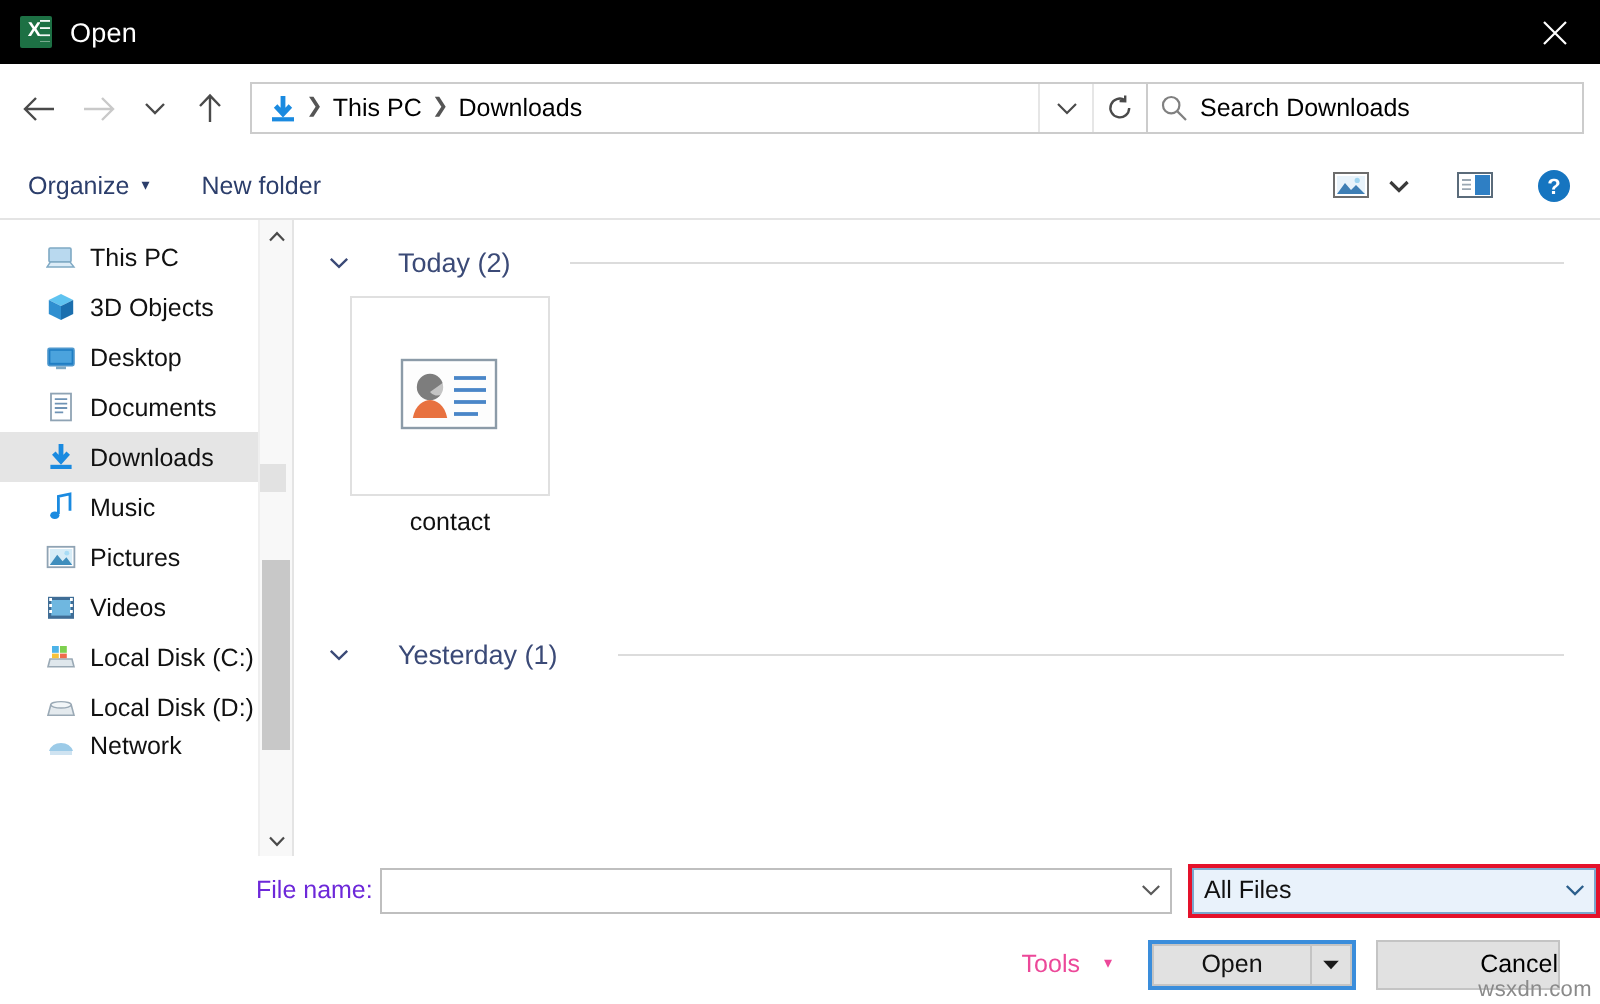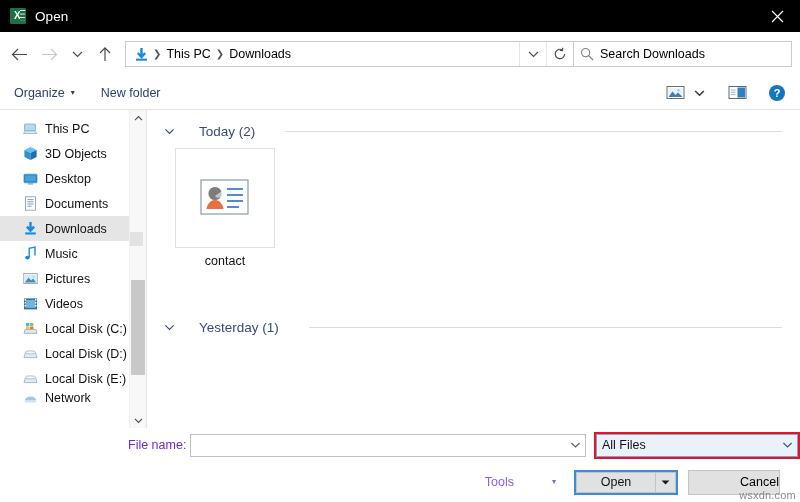--- a/index.html
+++ b/index.html
@@ -455,24 +455,23 @@
     display: flex;
     align-items: center;
     justify-content: flex-end;
     padding-right: 10px;
     box-sizing: border-box;
   }
   .tools-btn {
     display: flex;
     align-items: center;
     font-size: 12.5px;
-    color: #8b5cf6;
+    color: #ec4899;
     margin-right: 18px;
     white-space: nowrap;
-    gap: 26px;
   }
   .tools-caret {
     margin-left: 12px;
     font-size: 8px;
     line-height: 1;
   }
   .open-split {
     display: flex;
     align-items: stretch;
     height: 25px;
@@ -752,29 +751,20 @@
       <div class="nav-item">
         <span class="nav-ico">
           <svg width="15" height="12" viewBox="0 0 15 12">
             <path d="M2.4,4.4 L12.6,4.4 L14,9.6 L1,9.6 Z" fill="#e4eaee" stroke="#9aa9b5" stroke-width="0.8"></path>
             <ellipse cx="7.5" cy="4.4" rx="5.1" ry="1.6" fill="#f2f6f8" stroke="#9aa9b5" stroke-width="0.7"></ellipse>
           </svg>
         </span>
         <span class="nav-label">Local Disk (D:)</span>
       </div>
 
-      <div class="nav-item">
-        <span class="nav-ico">
-          <svg width="15" height="12" viewBox="0 0 15 12">
-            <path d="M2.4,4.4 L12.6,4.4 L14,9.6 L1,9.6 Z" fill="#e4eaee" stroke="#9aa9b5" stroke-width="0.8"></path>
-            <ellipse cx="7.5" cy="4.4" rx="5.1" ry="1.6" fill="#f2f6f8" stroke="#9aa9b5" stroke-width="0.7"></ellipse>
-          </svg>
-        </span>
-        <span class="nav-label">Local Disk (E:)</span>
-      </div>
 
       <div class="nav-item clipped">
         <span class="nav-ico">
           <svg width="15" height="13" viewBox="0 0 15 13">
             <path d="M1.5,8.5 Q3,4.5 7.5,4.5 Q12,4.5 13.5,8.5 Z" fill="#9ccbe8"></path>
             <rect x="2" y="8.5" width="11" height="2" fill="#cfe3f1"></rect>
           </svg>
         </span>
         <span class="nav-label">Network</span>
       </div>

